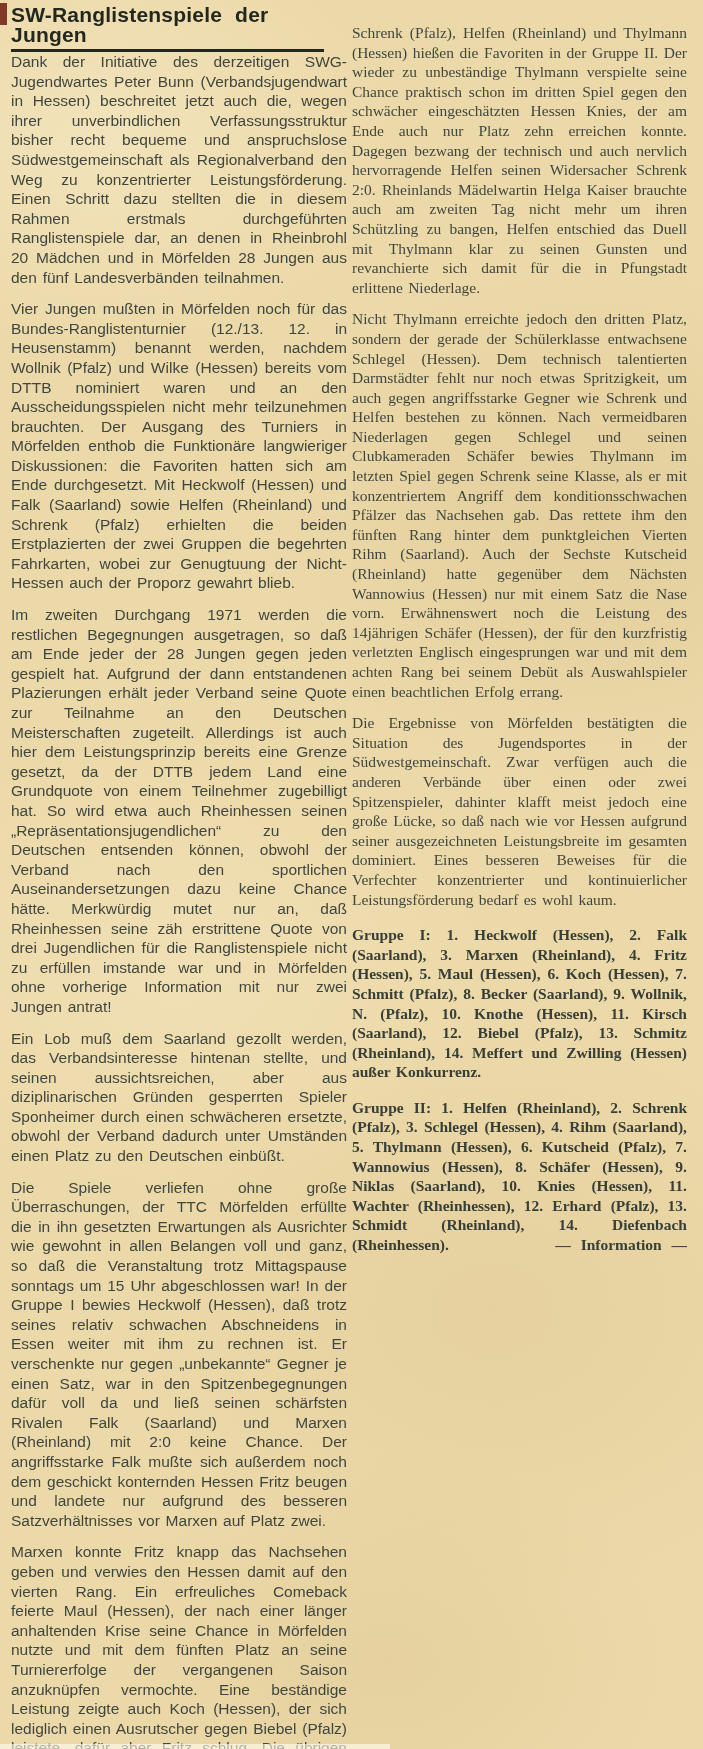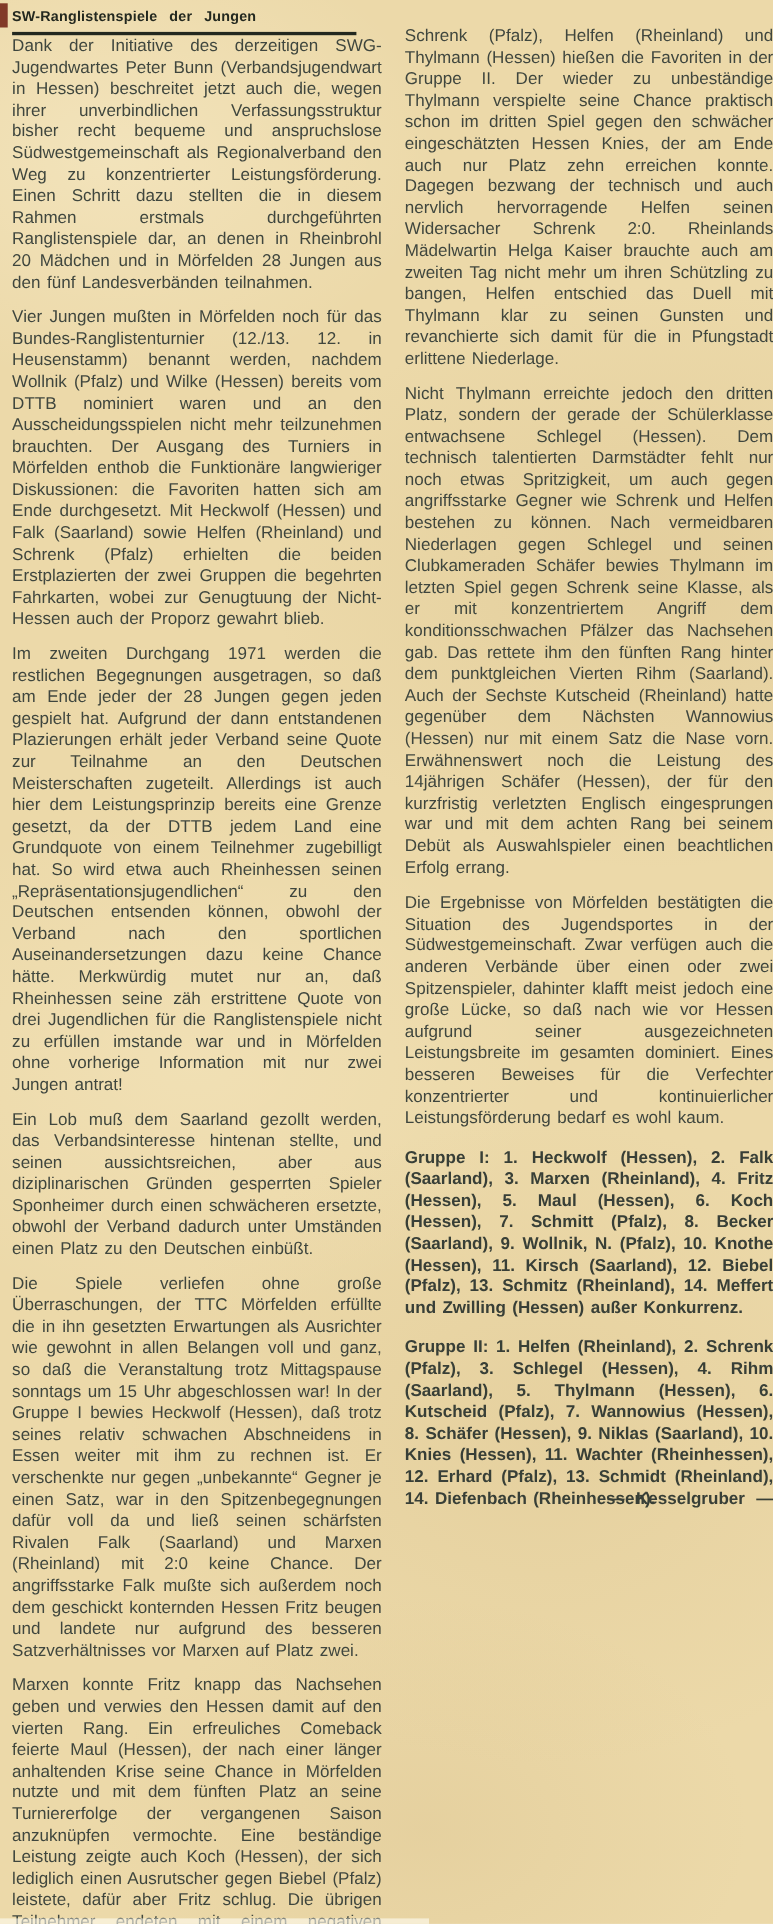--- a/index.html
+++ b/index.html
@@ -27,23 +27,23 @@
     position:absolute;left:0;bottom:0;width:390px;height:5px;
     background:rgba(255,253,244,0.6);
   }
   .col{
     position:absolute;top:0;
     text-align:justify;
     font-size:15.5px;line-height:19.6px;
     word-spacing:1.5px;
   }
   .col-left{left:11px;width:336px;}
-  .col-right{left:368px;width:335px;top:23px;}
+  .col-right{left:352px;width:335px;top:23px;font-family:Liberation Serif, serif;}
   .kicker{
-    font-weight:bold;font-size:13px;line-height:20px;
+    font-weight:bold;font-size:21px;line-height:20px;
     letter-spacing:.2px;word-spacing:7px;
     color:#23281f;padding-top:5px;text-align:left;
   }
   .kicker-rule{
     width:313px;height:3px;background:#23281f;margin-top:4px;
   }
   .headline{
     margin-top:21px;margin-bottom:27px;
     color:#23281f;text-align:left;
   }
@@ -80,17 +80,17 @@
     <p class="para">Marxen konnte Fritz knapp das Nachsehen geben und verwies den Hessen damit auf den vierten Rang. Ein erfreuliches Comeback feierte Maul (Hessen), der nach einer länger anhaltenden Krise seine Chance in Mörfelden nutzte und mit dem fünften Platz an seine Turniererfolge der vergangenen Saison anzuknüpfen vermochte. Eine beständige Leistung zeigte auch Koch (Hessen), der sich lediglich einen Ausrutscher gegen Biebel (Pfalz) leistete, dafür aber Fritz schlug. Die übrigen Teilnehmer endeten mit einem negativen Punktekonto, wobei Schmitt als bester Pfälzer punktgleich vor Becker (Saarland) auf dem siebten Platz einkam.</p>
   </div>
 
   <div class="col col-right">
     <p class="para">Schrenk (Pfalz), Helfen (Rheinland) und Thylmann (Hessen) hießen die Favoriten in der Gruppe II. Der wieder zu unbeständige Thylmann verspielte seine Chance praktisch schon im dritten Spiel gegen den schwächer eingeschätzten Hessen Knies, der am Ende auch nur Platz zehn erreichen konnte. Dagegen bezwang der technisch und auch nervlich hervorragende Helfen seinen Widersacher Schrenk 2:0. Rheinlands Mädelwartin Helga Kaiser brauchte auch am zweiten Tag nicht mehr um ihren Schützling zu bangen, Helfen entschied das Duell mit Thylmann klar zu seinen Gunsten und revanchierte sich damit für die in Pfungstadt erlittene Niederlage.</p>
     <p class="para">Nicht Thylmann erreichte jedoch den dritten Platz, sondern der gerade der Schülerklasse entwachsene Schlegel (Hessen). Dem technisch talentierten Darmstädter fehlt nur noch etwas Spritzigkeit, um auch gegen angriffsstarke Gegner wie Schrenk und Helfen bestehen zu können. Nach vermeidbaren Niederlagen gegen Schlegel und seinen Clubkameraden Schäfer bewies Thylmann im letzten Spiel gegen Schrenk seine Klasse, als er mit konzentriertem Angriff dem konditionsschwachen Pfälzer das Nachsehen gab. Das rettete ihm den fünften Rang hinter dem punktgleichen Vierten Rihm (Saarland). Auch der Sechste Kutscheid (Rheinland) hatte gegenüber dem Nächsten Wannowius (Hessen) nur mit einem Satz die Nase vorn. Erwähnenswert noch die Leistung des 14jährigen Schäfer (Hessen), der für den kurzfristig verletzten Englisch eingesprungen war und mit dem achten Rang bei seinem Debüt als Auswahlspieler einen beachtlichen Erfolg errang.</p>
     <p class="para">Die Ergebnisse von Mörfelden bestätigten die Situation des Jugendsportes in der Südwestgemeinschaft. Zwar verfügen auch die anderen Verbände über einen oder zwei Spitzenspieler, dahinter klafft meist jedoch eine große Lücke, so daß nach wie vor Hessen aufgrund seiner ausgezeichneten Leistungsbreite im gesamten dominiert. Eines besseren Beweises für die Verfechter konzentrierter und kontinuierlicher Leistungsförderung bedarf es wohl kaum.</p>
 
     <p class="para results">Gruppe I: 1. Heckwolf (Hessen), 2. Falk (Saarland), 3. Marxen (Rheinland), 4. Fritz (Hessen), 5. Maul (Hessen), 6. Koch (Hessen), 7. Schmitt (Pfalz), 8. Becker (Saarland), 9. Wollnik, N. (Pfalz), 10. Knothe (Hessen), 11. Kirsch (Saarland), 12. Biebel (Pfalz), 13. Schmitz (Rheinland), 14. Meffert und Zwilling (Hessen) außer Konkurrenz.</p>
     <p class="para results">Gruppe II: 1. Helfen (Rheinland), 2. Schrenk (Pfalz), 3. Schlegel (Hessen), 4. Rihm (Saarland), 5. Thylmann (Hessen), 6. Kutscheid (Pfalz), 7. Wannowius (Hessen), 8. Schäfer (Hessen), 9. Niklas (Saarland), 10. Knies (Hessen), 11. Wachter (Rheinhessen), 12. Erhard (Pfalz), 13. Schmidt (Rheinland), 14. Diefenbach (Rheinhessen).</p>
-    <div class="signature">— Kesselgruber —</div>
+    <div class="signature">— Information —</div>
   </div>
 
   <div class="bottom-light-strip"></div>
 </div>
 
 </body></html>

